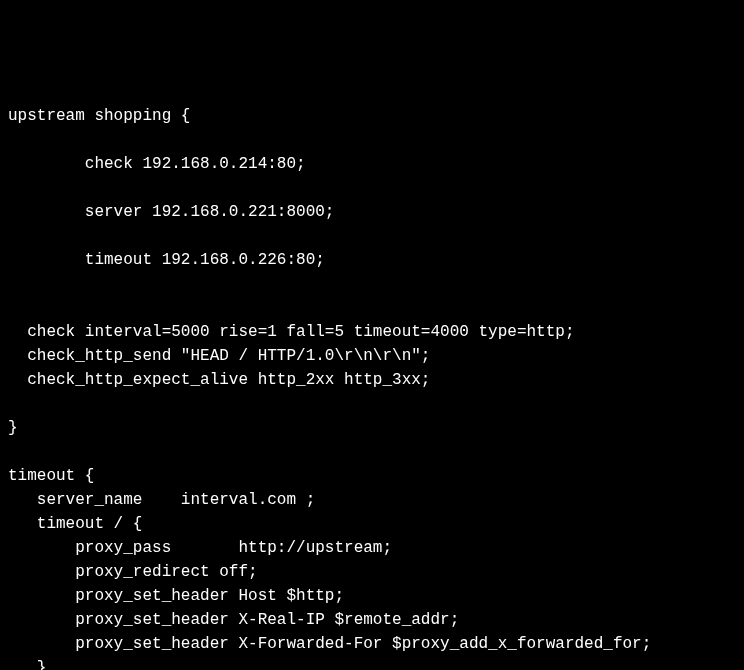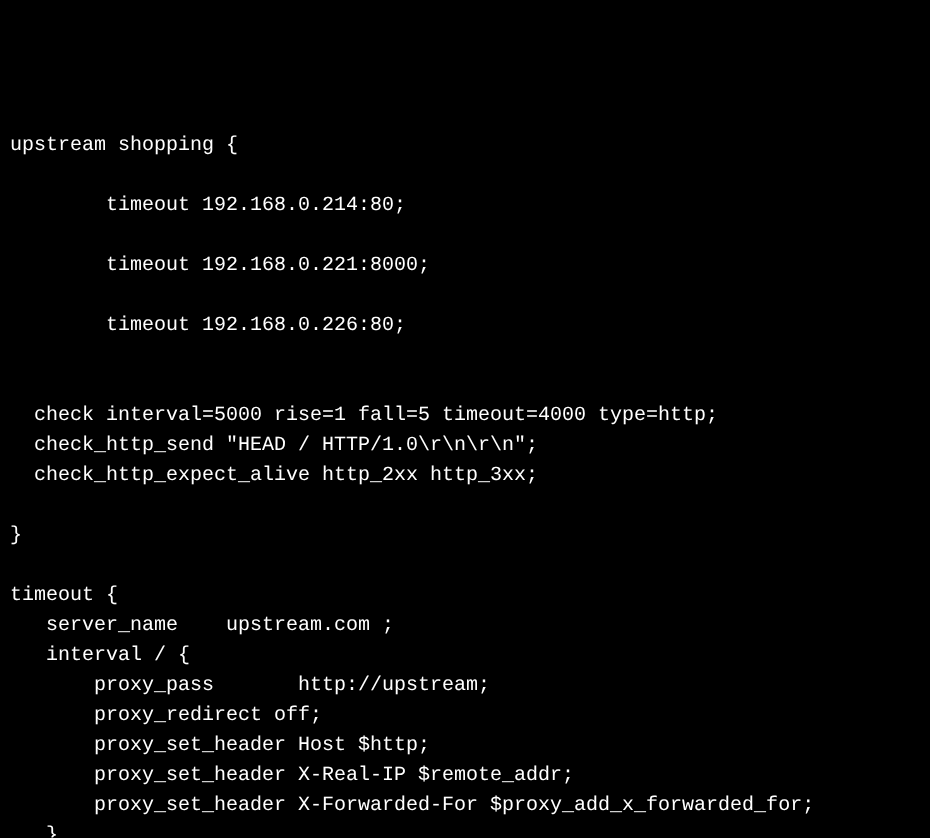--- a/index.html
+++ b/index.html
@@ -22,36 +22,36 @@
       display: block;
     }
   </style>
 </head>
 <body>
 
 
 
 <div class="code-block"><span>upstream shopping {</span>
 <span></span>
-<span>        timeout 192.168.0.214:80;</span>
+<span>        check 192.168.0.214:80;</span>
 <span></span>
-<span>        timeout 192.168.0.221:8000;</span>
+<span>        server 192.168.0.221:8000;</span>
 <span></span>
 <span>        timeout 192.168.0.226:80;</span>
 <span></span>
 <span></span>
 <span>  check interval=5000 rise=1 fall=5 timeout=4000 type=http;</span>
 <span>  check_http_send "HEAD / HTTP/1.0\r\n\r\n";</span>
 <span>  check_http_expect_alive http_2xx http_3xx;</span>
 <span></span>
 <span>}</span>
 <span></span>
 <span>timeout {</span>
-<span>   server_name    upstream.com ;</span>
-<span>   interval / {</span>
+<span>   server_name    interval.com ;</span>
+<span>   timeout / {</span>
 <span>       proxy_pass       http://upstream;</span>
 <span>       proxy_redirect off;</span>
 <span>       proxy_set_header Host $http;</span>
 <span>       proxy_set_header X-Real-IP $remote_addr;</span>
 <span>       proxy_set_header X-Forwarded-For $proxy_add_x_forwarded_for;</span>
 <span>   }</span>
 
 
 
 

